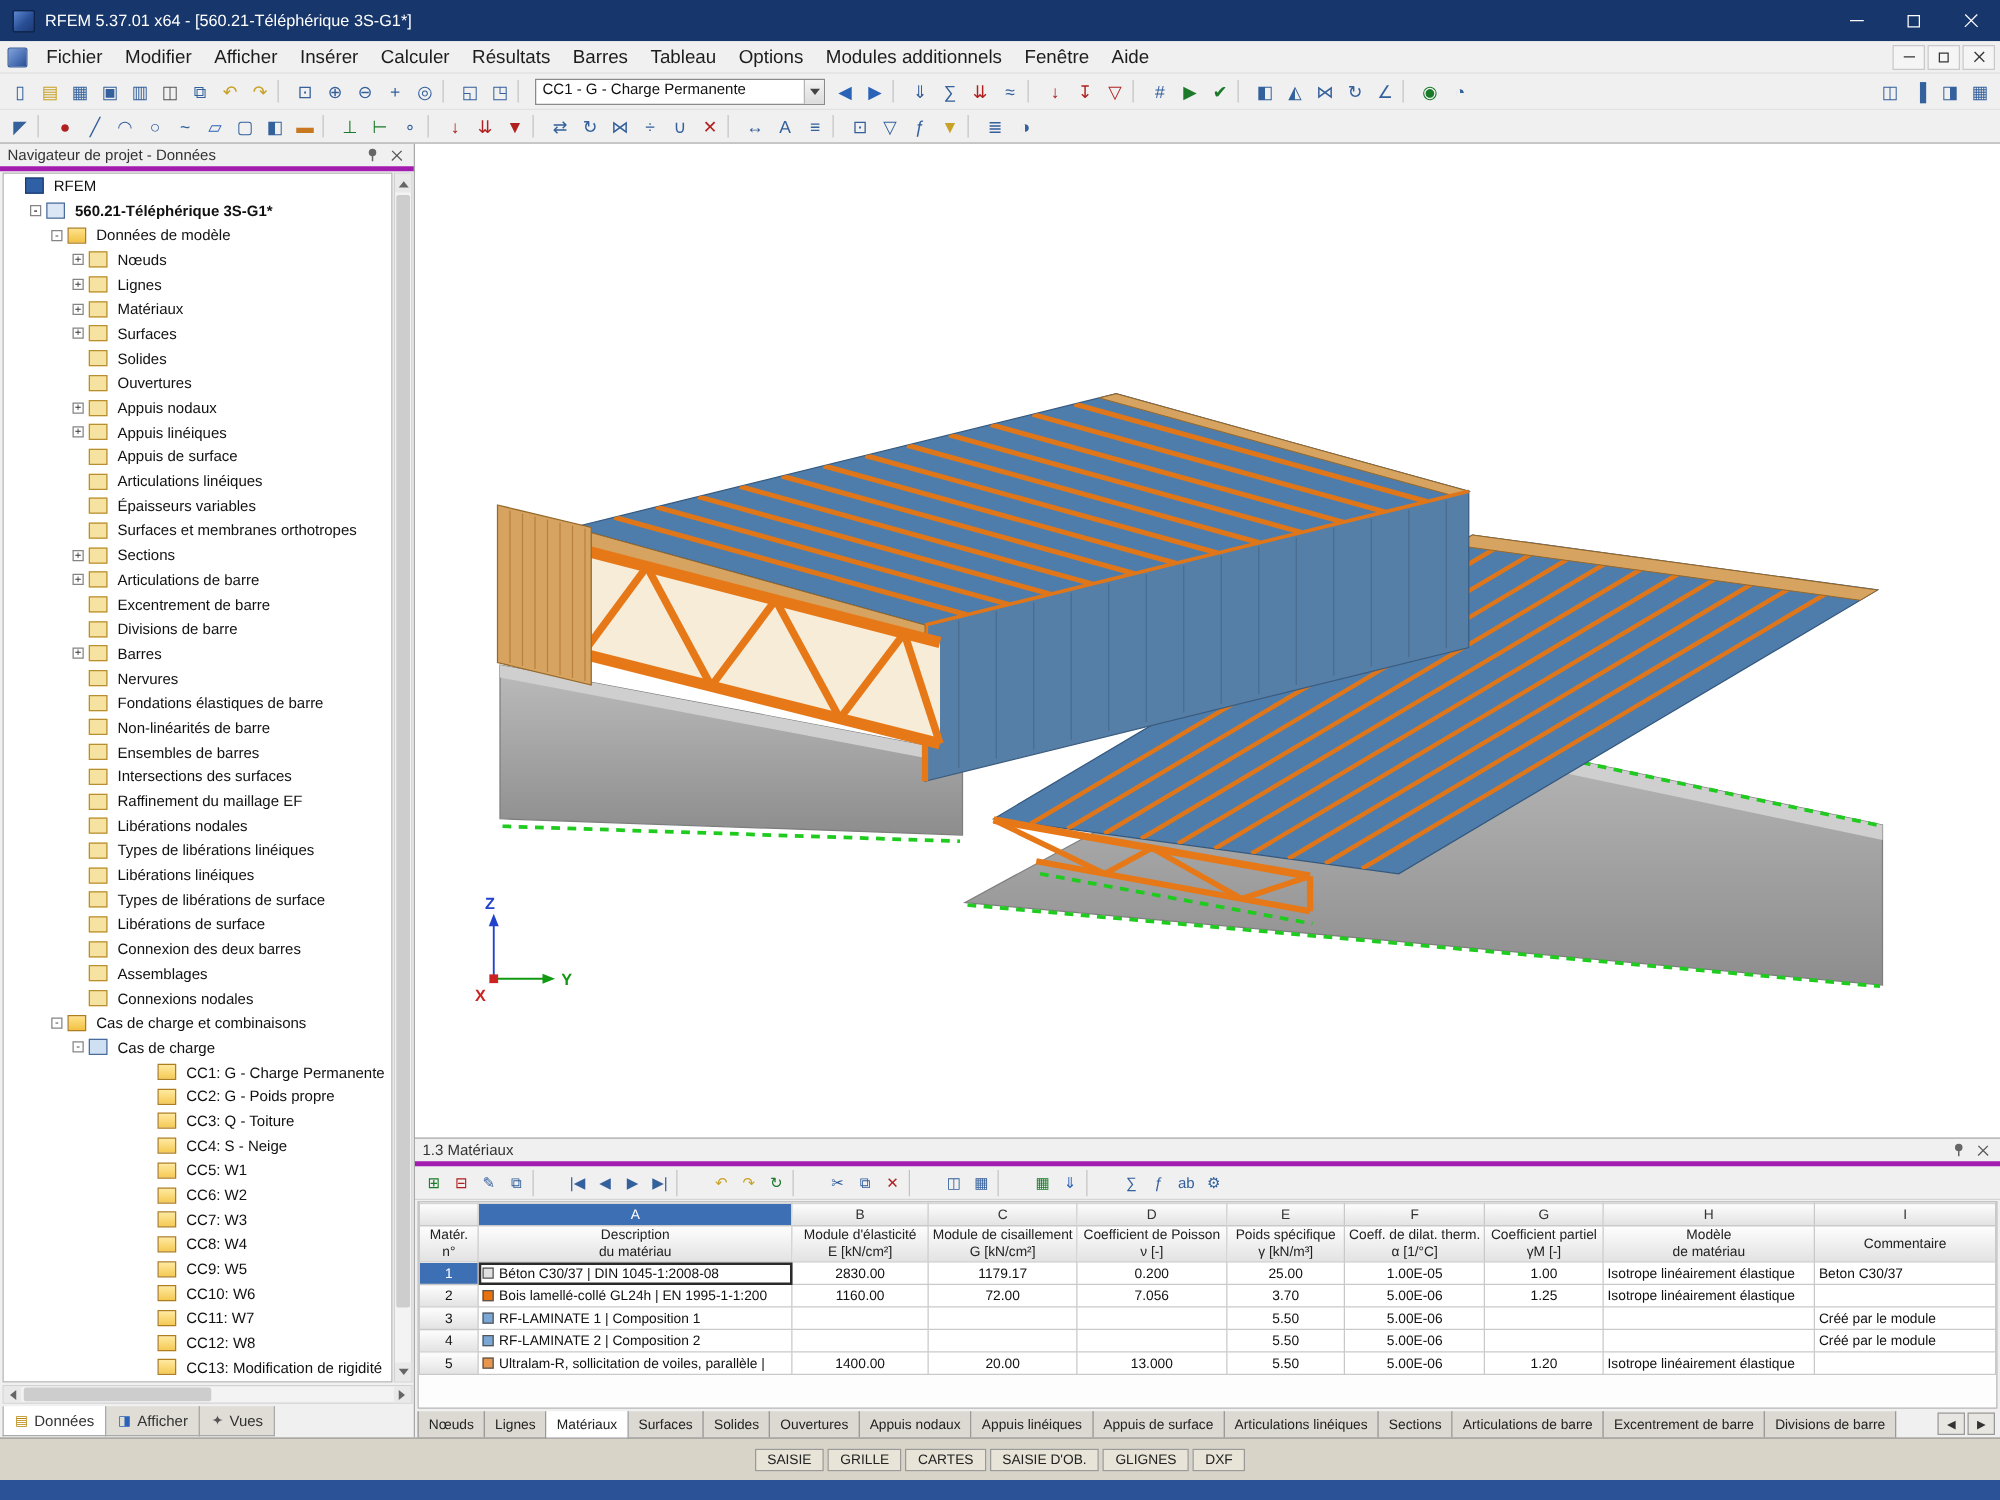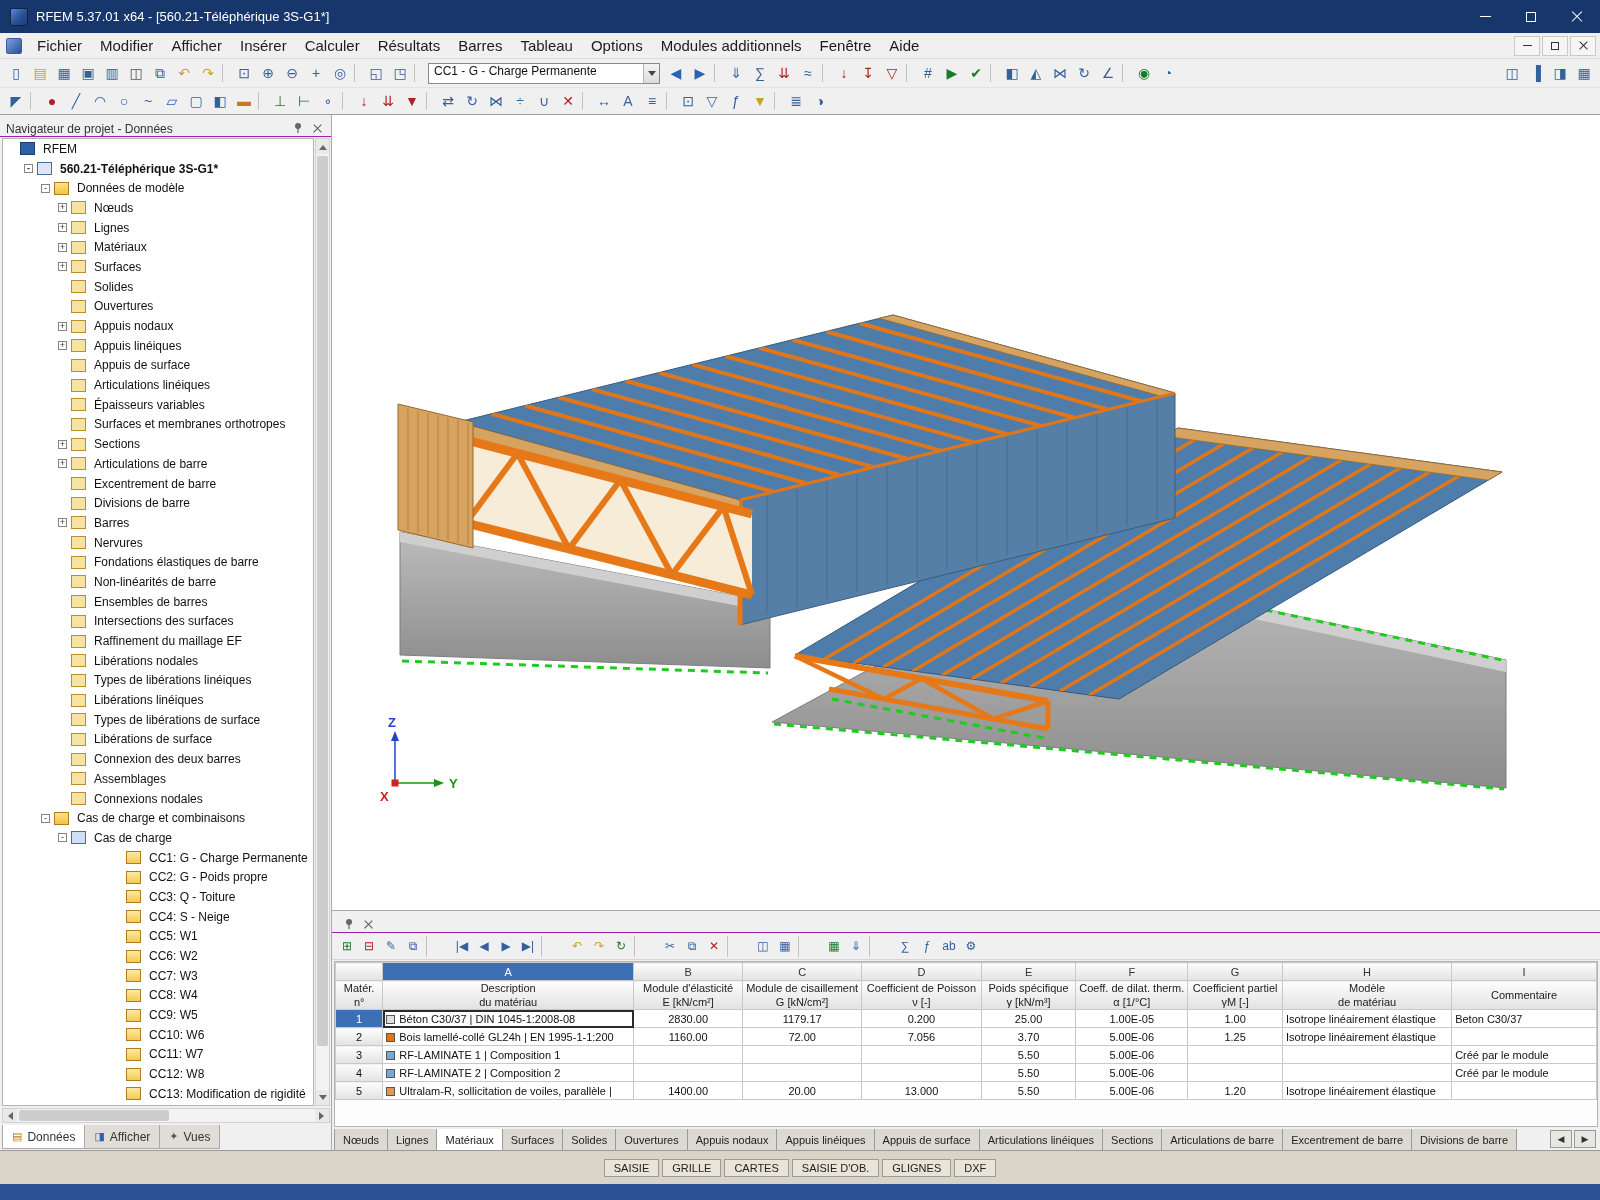--- a/index.html
+++ b/index.html
@@ -39,21 +39,21 @@
   .tbtn{width:24px;height:23px;min-width:24px;display:flex;align-items:center;justify-content:center;font-size:14px;color:#34609c;border:1px solid transparent;border-radius:2px}
   .tbtn.sep{width:7px;min-width:7px;height:18px;border:none;border-left:1px solid #c3c3c3;border-radius:0;margin:0 3px 0 2px}
   .combo{width:232px;height:21px;background:#fff;border:1px solid #8a8a8a;display:flex;align-items:flex-start;font-size:12px;margin:0 4px}
   .combo .cval{flex:1;padding:0 5px;white-space:nowrap;overflow:hidden}
   .carrow{width:16px;height:100%;background:linear-gradient(#f4f4f4,#dcdcdc);border-left:1px solid #b5b5b5;display:flex;align-items:center;justify-content:center}
   .carrow::after{content:"";border:4px solid transparent;border-top:5px solid #444;margin-top:4px}
   .tb-spacer{flex:1}
 
   
   #navigator{position:absolute;left:0;top:115px;width:332px;height:1035px;background:#f0f0f0;border-right:1px solid #a9a9a9}
-  .panel-header{height:22px;display:flex;align-items:flex-end;font-size:12px;color:#333;padding:0 6px;border-bottom:1px solid #a21caf}
+  .panel-header{height:22px;display:flex;align-items:center;font-size:12px;color:#333;padding:0 6px;border-bottom:4px solid #a21caf}
   .ph-title{flex:1;white-space:nowrap;overflow:hidden}
   .hbtn{width:16px;height:16px;display:flex;align-items:center;justify-content:center;margin-left:3px}
   .ic-x{position:relative;width:9px;height:9px}
   .ic-x::before,.ic-x::after{content:"";position:absolute;left:-1px;top:4px;width:11px;height:1.3px;background:#555}
   .ic-x::before{transform:rotate(45deg)}.ic-x::after{transform:rotate(-45deg)}
   #tree-wrap{position:absolute;left:2px;top:23px;width:312px;height:968px;background:#fff;border:1px solid #b4b4b4;overflow:hidden}
   .trow{display:flex;align-items:center;height:19.7px;white-space:nowrap;font-size:12px}
   .lvl0{padding-left:4px}.lvl1{padding-left:21px}.lvl2{padding-left:38px}.lvl3{padding-left:55px}.lvl4{padding-left:110px}
   .bold{font-weight:bold}
   .texp{width:9px;height:9px;min-width:9px;border:1px solid #848484;background:#fff;font-size:9px;line-height:7px;text-align:center;margin-right:4px;color:#333}
@@ -691,20 +691,21 @@
       <polygon points="112,668 102,664 102,672" fill="#119911"></polygon>
       <text x="117" y="673" fill="#119911">Y</text>
       <rect x="59.5" y="664.5" width="7" height="7" fill="#cc2222"></rect>
       <text x="48" y="686" fill="#cc2222">X</text>
     </g>
   </svg>
 </div>
 
 <div id="tablepanel">
   <div class="panel-header">
+    <span class="ph-title">1.3 Matériaux</span>
     <span class="hbtn">
       <svg width="12" height="12">
           <circle cx="6" cy="4" r="3" fill="#666"></circle>
           <rect x="5.4" y="6" width="1.2" height="5" fill="#666"></rect>
         </svg>
     </span>
     <span class="hbtn">
         <span class="ic-x"></span>
       </span>
   </div>

